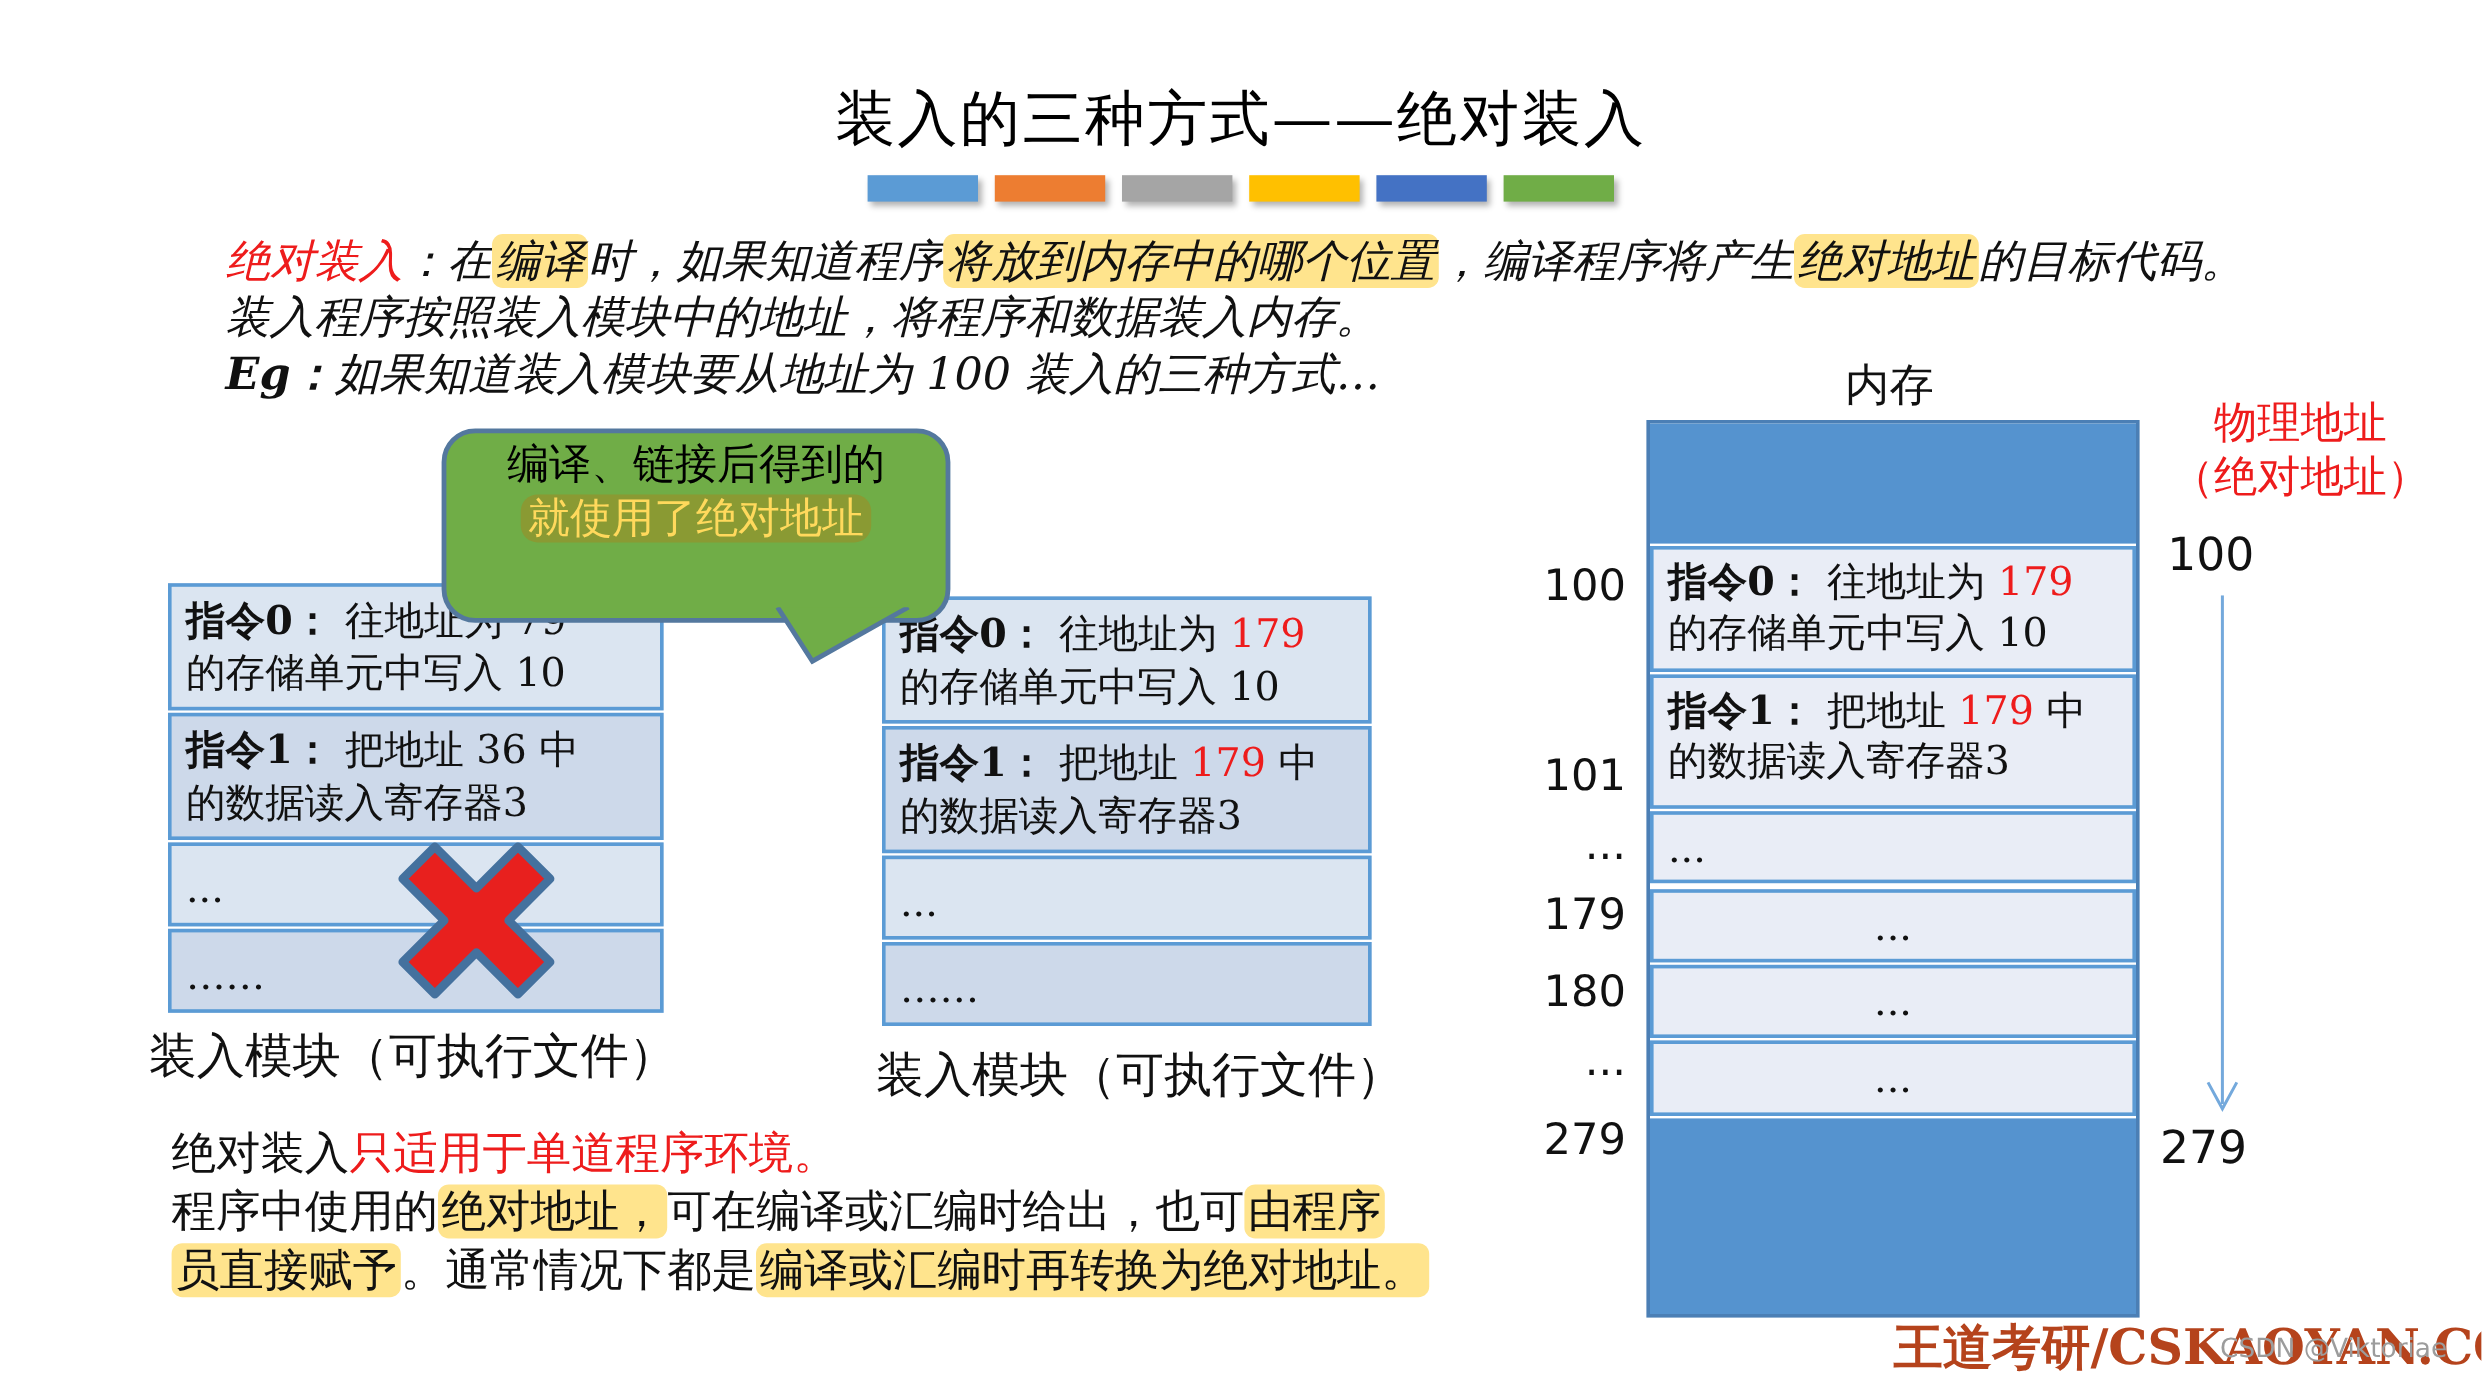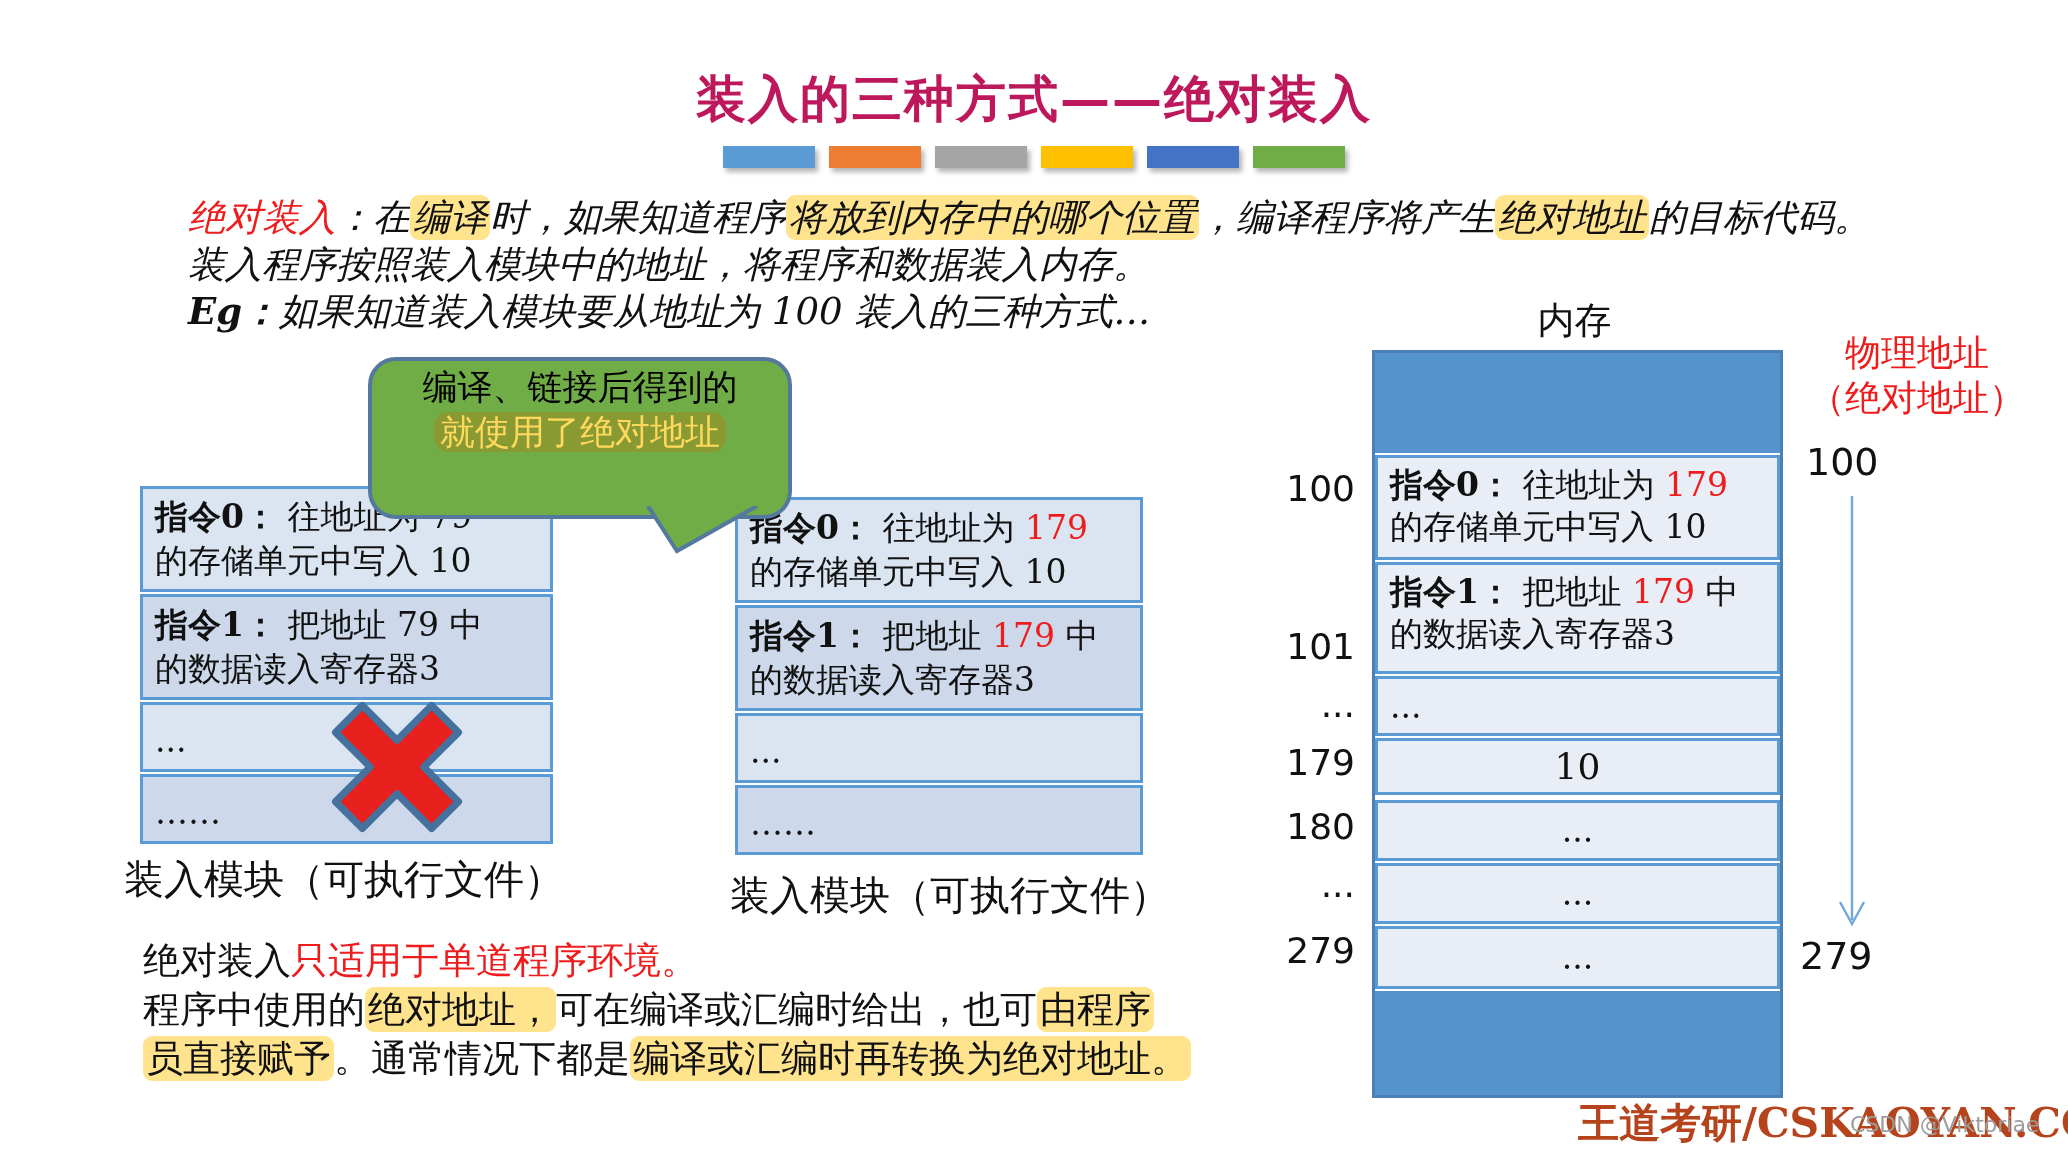--- a/index.html
+++ b/index.html
@@ -9,21 +9,21 @@
   .sans{font-family:"DejaVu Sans","Liberation Sans",sans-serif;}
 
   
   .seg-b{font-weight:700;}
   .seg-red{color:#ee1c1c;}
   .seg-hl{background:#ffe48d;border-radius:9px;padding:1px 3px;box-decoration-break:clone;}
   .seg-w{color:#000000;}
   .seg-oy{color:#ffd95c;background:#8a9a33;border-radius:14px;padding:0 6px;}
 
   
-  .page-title{left:0;right:0;top:66px;text-align:center;font-size:50px;font-weight:700;color:#be185d;letter-spacing:2px;}
+  .page-title{left:0;right:0;top:66px;text-align:center;font-size:50px;font-weight:400;color:#000000;letter-spacing:2px;}
   .bars{top:146px;left:50%;transform:translateX(-50%);display:flex;gap:14px;}
   .bar{width:92px;height:22px;display:block;box-shadow:3px 4px 5px rgba(0,0,0,.30);}
 
   
   .intro{left:188px;top:194px;font-size:37px;line-height:47px;white-space:nowrap;font-style:italic;}
   .outro{left:143px;top:936px;font-size:37px;line-height:49px;white-space:nowrap;}
 
   
   .bubble{left:368px;top:357px;width:416px;height:150px;background:#70ad47;border:4px solid #54789e;
           border-radius:28px;text-align:center;font-size:35px;line-height:45px;padding-top:4px;z-index:6;}
@@ -109,21 +109,21 @@
   <svg class="abs bubble-tail" width="115" height="48" viewBox="0 0 115 48">
     <path d="M3 0 L32 45 L112 0" fill="#70ad47" stroke="#54789e" stroke-width="4"></path>
   </svg>
 
   <div class="abs module left-module">
     <div class="row">
         <div><span class="seg-b">指令0：</span><span> 往地址为 79</span></div>
         <div><span>的存储单元中写入 10</span></div>
       </div>
     <div class="row">
-        <div><span class="seg-b">指令1：</span><span> 把地址 79 中</span></div>
+        <div><span class="seg-b">指令1：</span><span> 把地址 36 中</span></div>
         <div><span>的数据读入寄存器3</span></div>
       </div>
     <div class="row dots">
         <div><span>...</span></div>
       </div>
     <div class="row dots">
         <div><span>……</span></div>
       </div>
   </div>
   <div class="abs caption left-caption">装入模块（可执行文件）</div>
@@ -158,23 +158,20 @@
     <div class="mem-row mr-100">
         <div><span class="seg-b">指令0：</span><span> 往地址为 </span><span class="seg-red">179</span></div>
         <div><span>的存储单元中写入 10</span></div>
       </div>
     <div class="mem-row mr-101">
         <div><span class="seg-b">指令1：</span><span> 把地址 </span><span class="seg-red">179</span><span> 中</span></div>
         <div><span>的数据读入寄存器3</span></div>
       </div>
     <div class="mem-row mr-d1">
         <div><span>...</span></div>
-      </div>
-    <div class="mem-row mr-179 c">
-        <div><span>10</span></div>
       </div>
     <div class="mem-row mr-180 c">
         <div><span>...</span></div>
       </div>
     <div class="mem-row mr-d2 c">
         <div><span>...</span></div>
       </div>
     <div class="mem-row mr-279 c">
         <div><span>...</span></div>
       </div>

